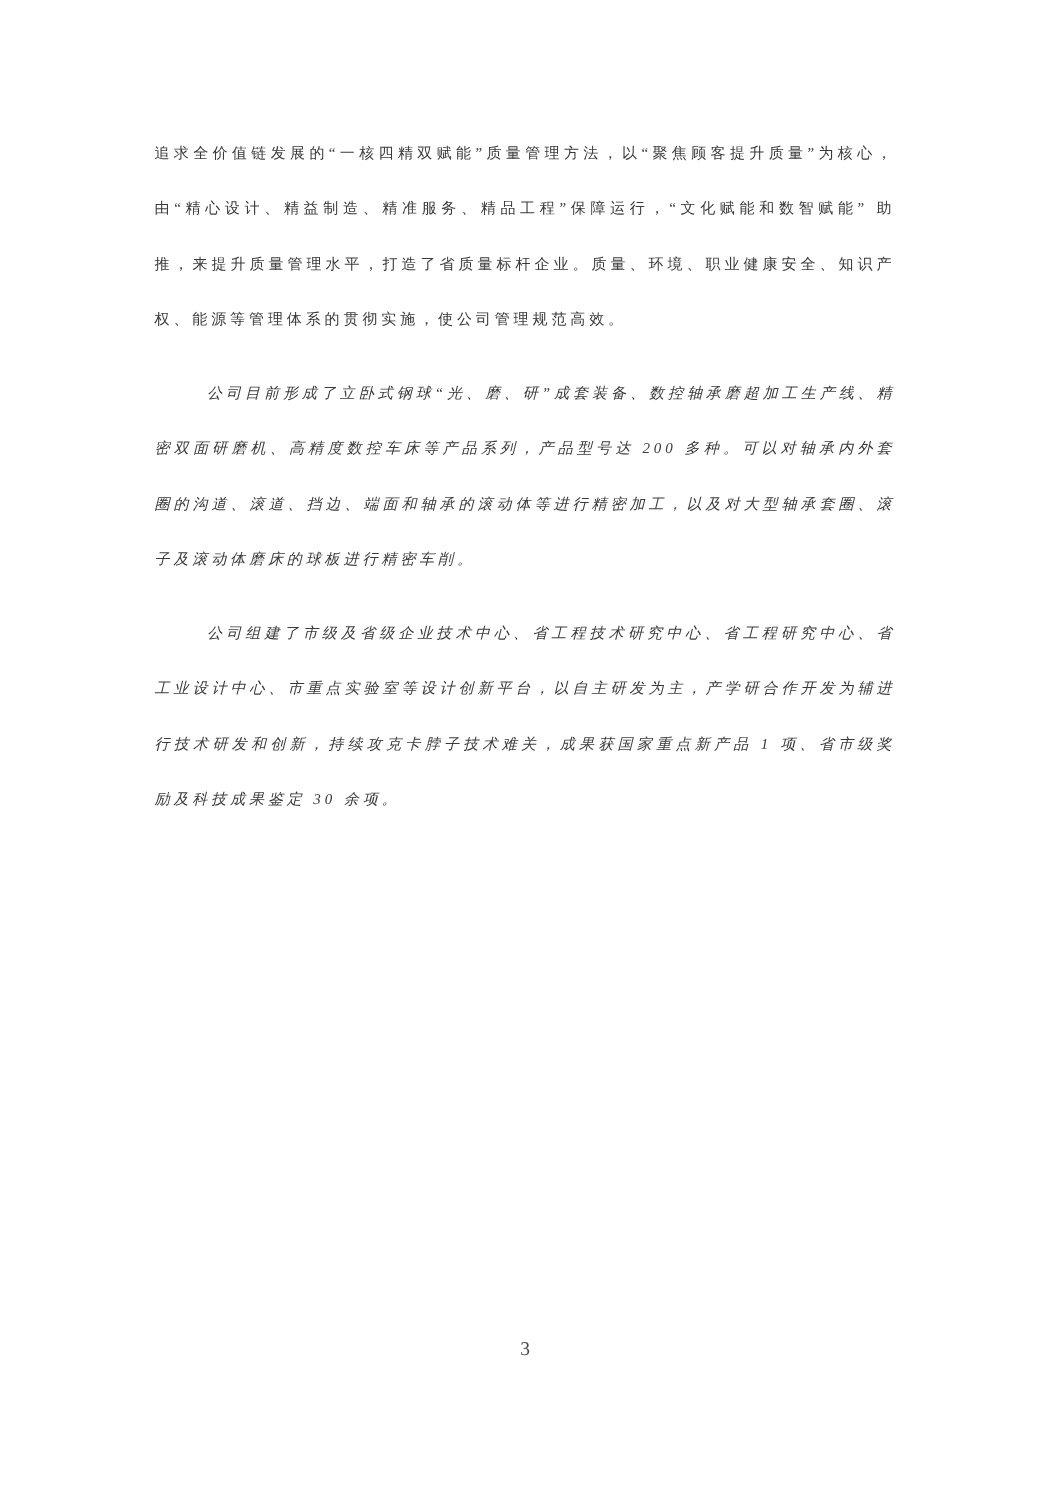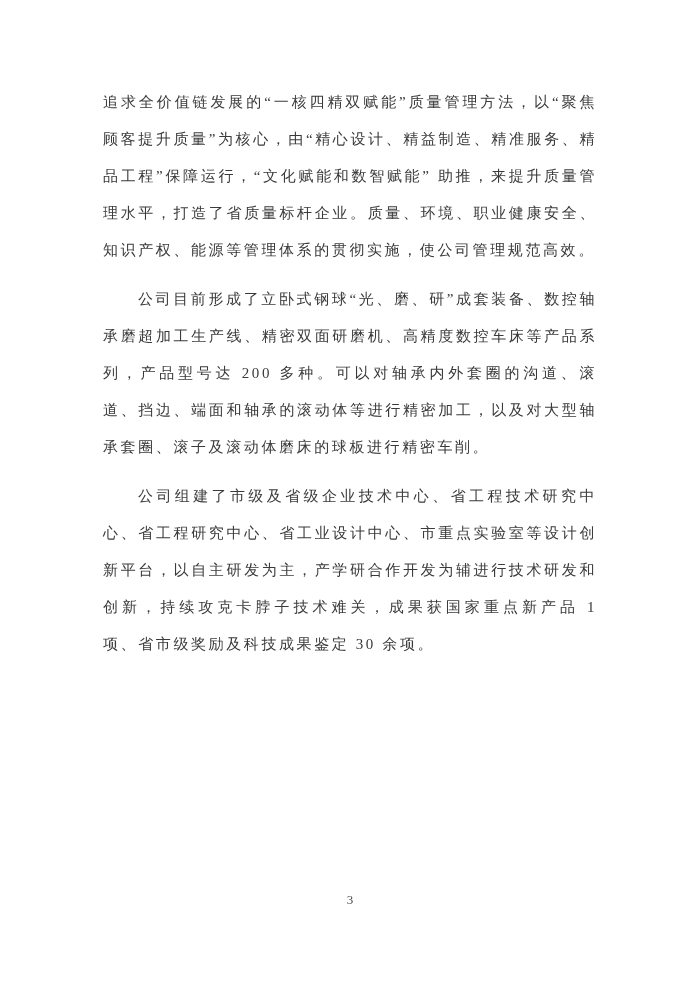--- a/index.html
+++ b/index.html
@@ -17,29 +17,30 @@
     color: #3a3a3a;
   }
   .content {
     position: absolute;
     left: 103px;
     right: 103px;
     top: 84px;
   }
   p.para {
     margin: 0 0 12px 0;
-    font-size: 15px;
+    font-size: 10px;
     line-height: 37px;
     letter-spacing: 2.6px;
     text-align: justify;
     text-justify: inter-character;
     word-break: break-all;
   }
   p.para.indent {
     text-indent: 35px;
+    font-style: italic;
   }
   .footer {
     position: absolute;
     left: 0;
     top: 890px;
     width: 100%;
     text-align: center;
   }
   .page-number {
     display: inline-block;

